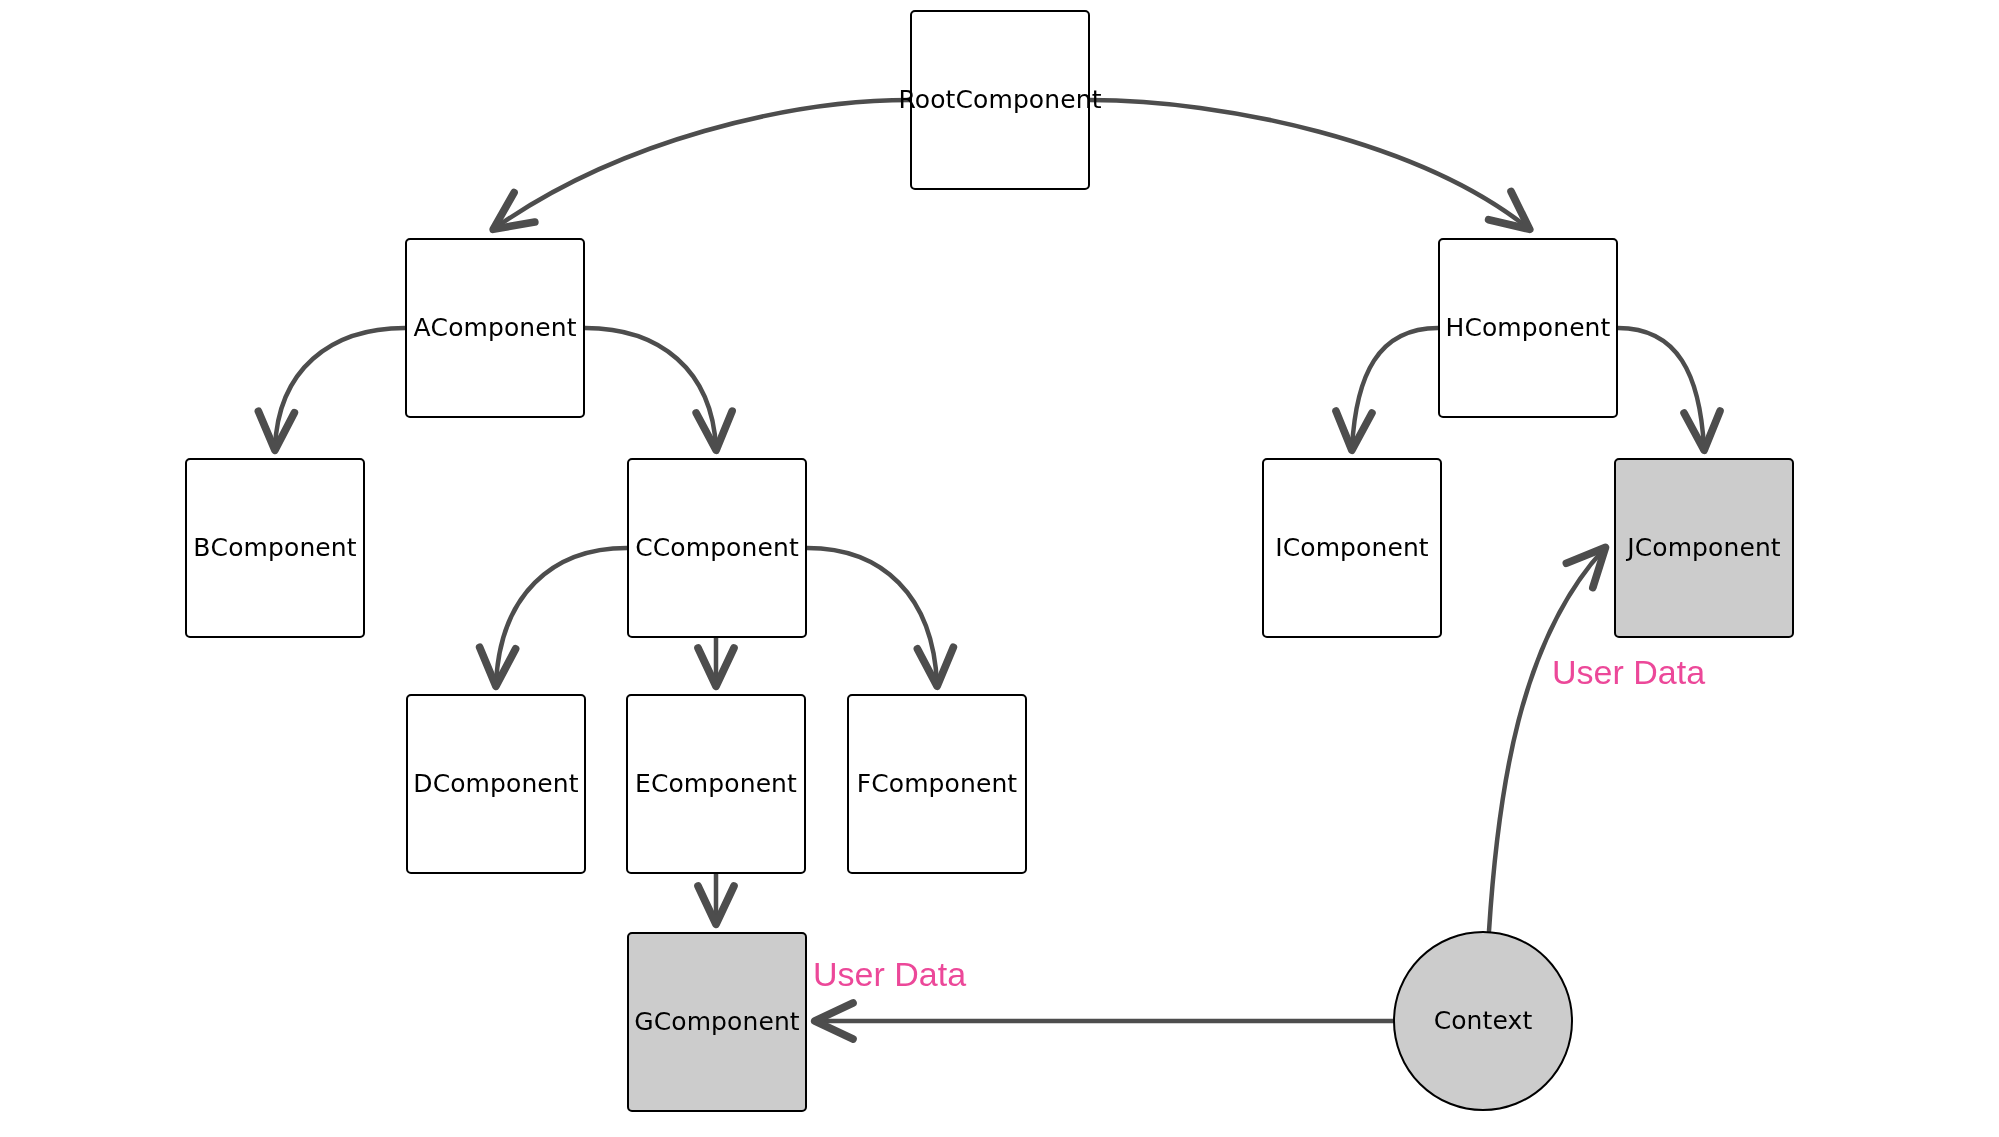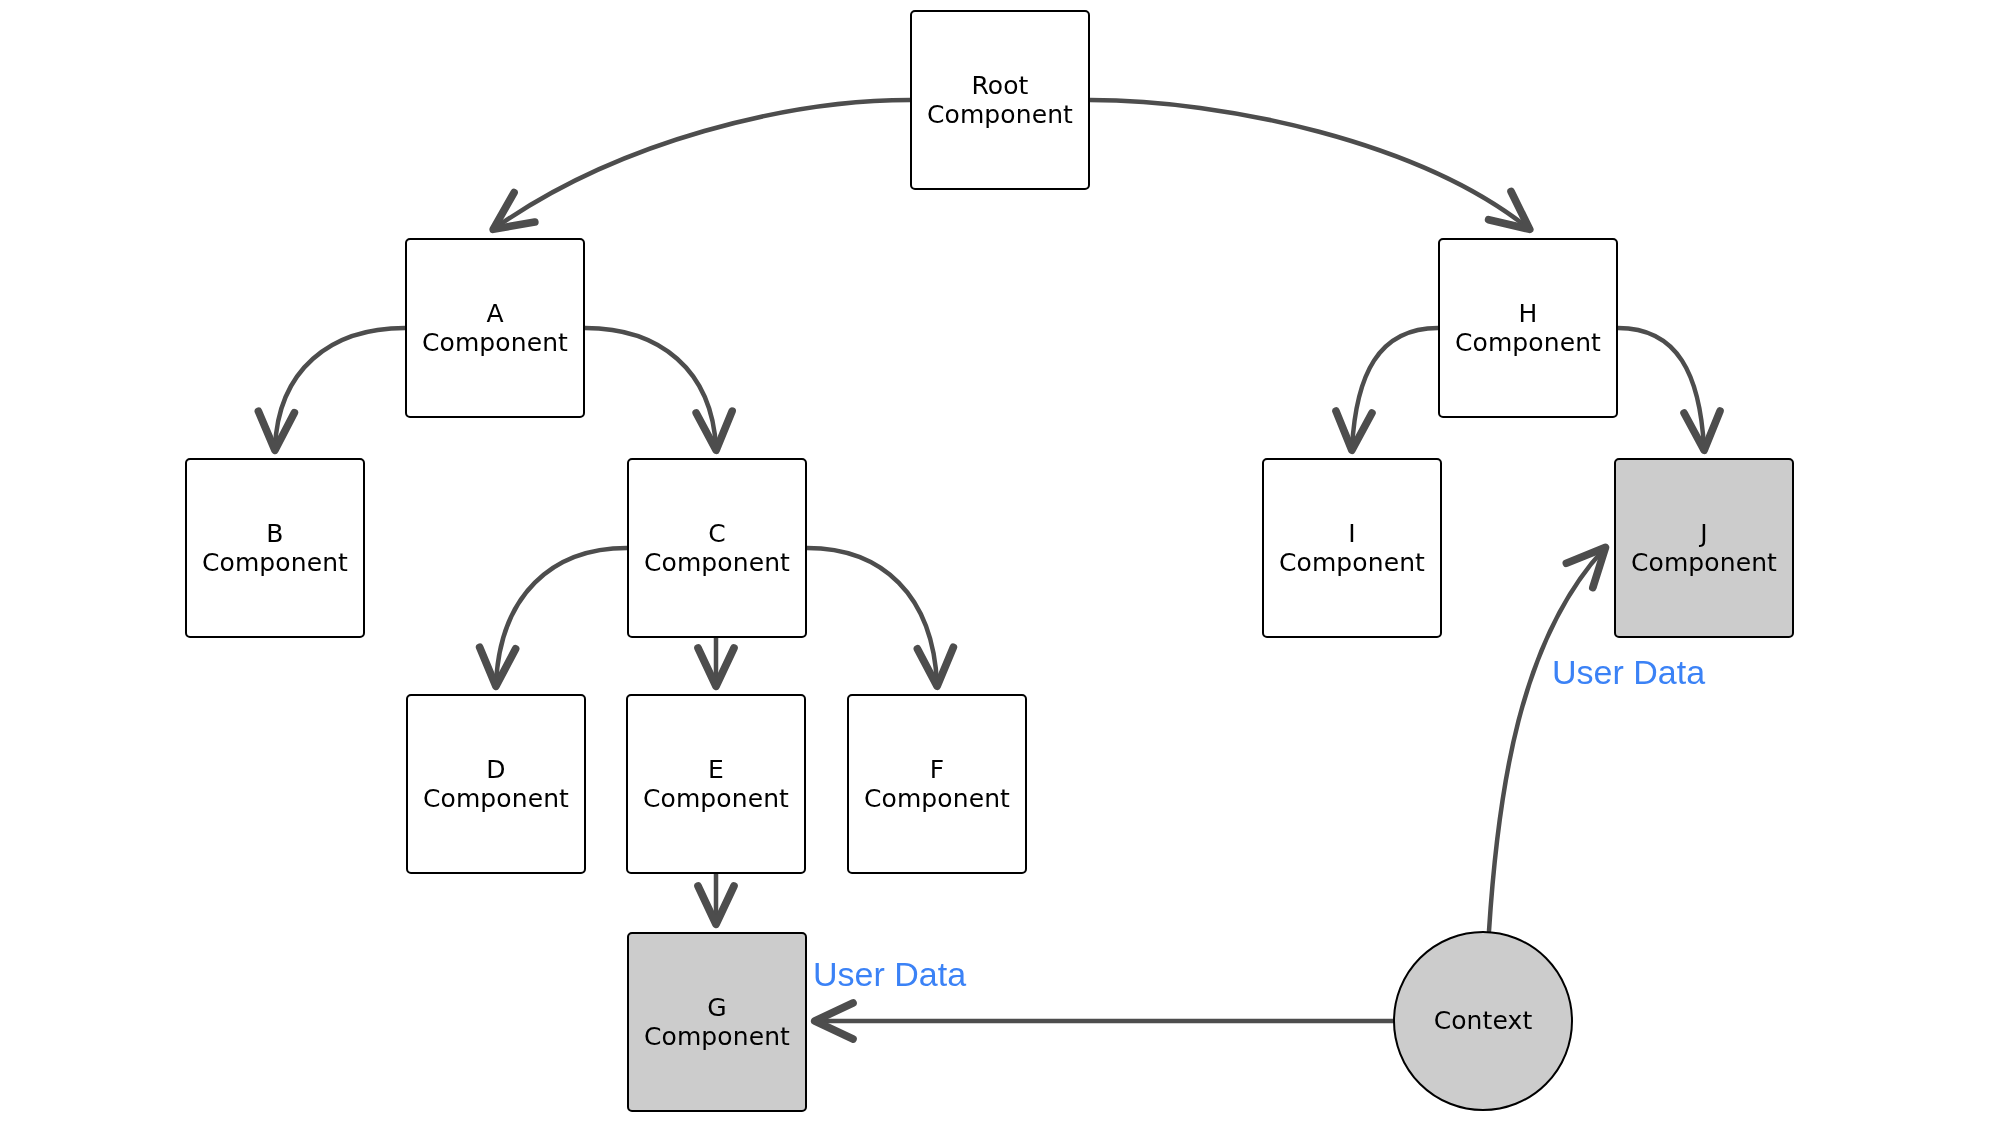--- a/index.html
+++ b/index.html
@@ -24,21 +24,20 @@
     position: absolute;
     left: 0;
     top: 0;
     width: 1999px;
     height: 1137px;
   }
   .node {
     position: absolute;
     box-sizing: border-box;
     display: flex;
-    flex-direction: column;
     align-items: center;
     justify-content: center;
     border: 2px solid #000000;
     border-radius: 5px;
     background: #ffffff;
     color: #000000;
     font-family: "DejaVu Sans", sans-serif;
     font-size: 25px;
     line-height: 1.18;
     text-align: center;
@@ -52,21 +51,21 @@
   }
   .node .line-1,
   .node .line-2 {
     display: block;
     white-space: nowrap;
   }
   .edge-label {
     position: absolute;
     font-family: "Liberation Sans", sans-serif;
     font-size: 34px;
-    color: #3b82f6;
+    color: #ec4899;
     white-space: nowrap;
     letter-spacing: 0px;
   }
 </style>
 </head>
 <body>
 
 <div id="diagram-root">
 
   <svg id="edge-layer" viewBox="0 0 1999 1137" width="1999" height="1137" xmlns="http://www.w3.org/2000/svg">

